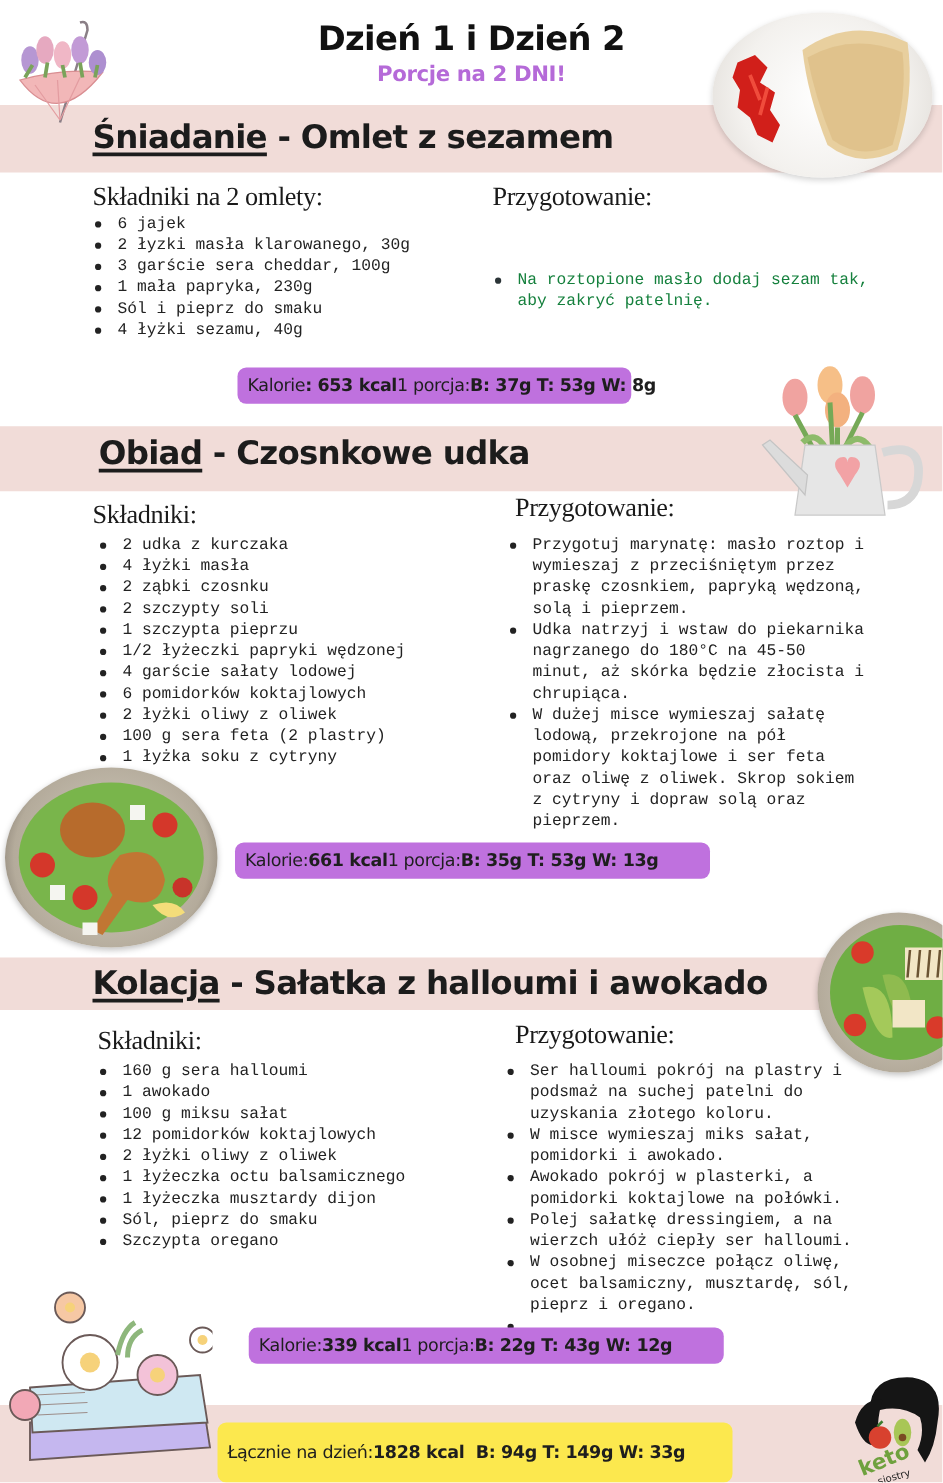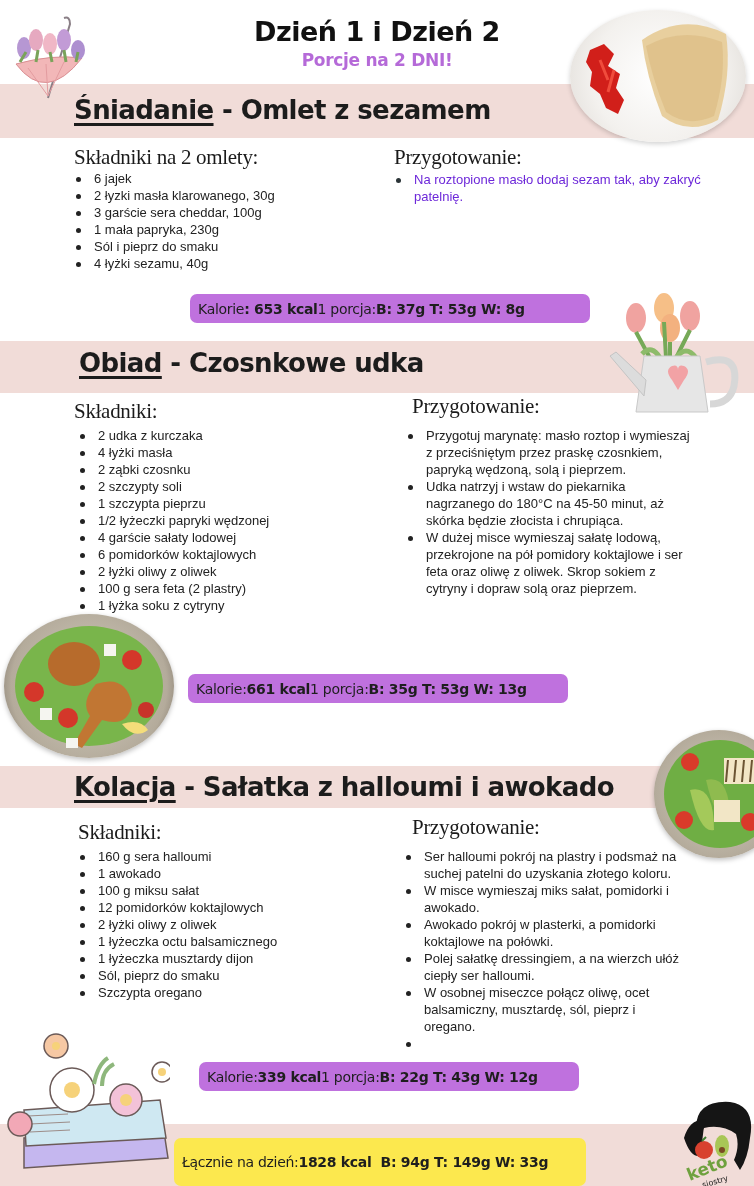--- a/index.html
+++ b/index.html
@@ -12,24 +12,24 @@
     font-family: "DejaVu Sans", sans-serif; font-weight: bold; font-size: 27px; color: #111; letter-spacing: -0.5px; }
   .page-sub { position: absolute; top: 50px; left: 0; width: 754px; text-align: center;
     font-family: "DejaVu Sans", sans-serif; font-weight: bold; font-size: 17px; color: #b56ad8; letter-spacing: -0.3px; }
 
   .meal-title { position: absolute; font-family: "DejaVu Sans", sans-serif; font-weight: bold;
     font-size: 26px; color: #1c1c1c; white-space: nowrap; letter-spacing: -0.6px; }
   .meal-title .meal-name { text-decoration: underline; text-decoration-thickness: 3px; text-underline-offset: 4px; }
 
   .col-head { position: absolute; font-family: "Liberation Serif", serif; font-size: 21px; color: #1a1a1a; letter-spacing: -0.3px; }
 
-  ul.list { position: absolute; list-style: none; font-family: Liberation Sans, sans-serif; font-size: 13px; line-height: 17px; color: #222; }
+  ul.list { position: absolute; list-style: none; font-family: Liberation Mono, monospace; font-size: 13px; line-height: 17px; color: #222; }
   ul.list li { position: relative; padding-left: 24px; }
   ul.list li::before { content: ""; position: absolute; left: 6px; top: 7px; width: 5px; height: 5px; border-radius: 50%; background: #222; }
-  ul.list.muted { color: #6d28d9; }
+  ul.list.muted { color: #15803d; margin-top: 44px; }
   ul.list.muted li::before { background: #2b3437; }
 
   .pill { position: absolute; height: 29px; border-radius: 7px; background: #bf71de;
     font-family: "DejaVu Sans", sans-serif; font-size: 14px; color: #1e1e1e;
     display: flex; align-items: center; padding: 0 8px; white-space: nowrap; letter-spacing: -0.3px; }
   .pill b { font-weight: bold; }
   .pill.total { background: #fce84e; }
 
   
   .deco { position: absolute; }
@@ -82,21 +82,21 @@
   <li>1 mała papryka, 230g</li>
   <li>Sól i pieprz do smaku</li>
   <li>4 łyżki sezamu, 40g</li>
 </ul>
 
 <div class="col-head" style="left:394px;top:145px;">Przygotowanie:</div>
 <ul class="list muted" style="left:390px;top:171px;width:320px;">
   <li>Na roztopione masło dodaj sezam tak, aby zakryć patelnię.</li>
 </ul>
 
-<div class="pill" style="left:190px;top:294px;width:400px;">
+<div class="pill" style="left:190px;top:294px;width:315px;">
   <span>Kalorie</span>
     <b>: 653 kcal</b>
     <span> 1 porcja: </span>
     <b>B: 37g T: 53g W: 8g</b>
 </div>
 
 <div class="deco" style="left:606px;top:288px;width:140px;height:130px;">
   <svg width="140" height="130" viewBox="0 0 140 130">
     <ellipse cx="30" cy="30" rx="10" ry="15" fill="#f0a3a0"></ellipse>
     <ellipse cx="58" cy="20" rx="10" ry="15" fill="#f6bf87"></ellipse>

